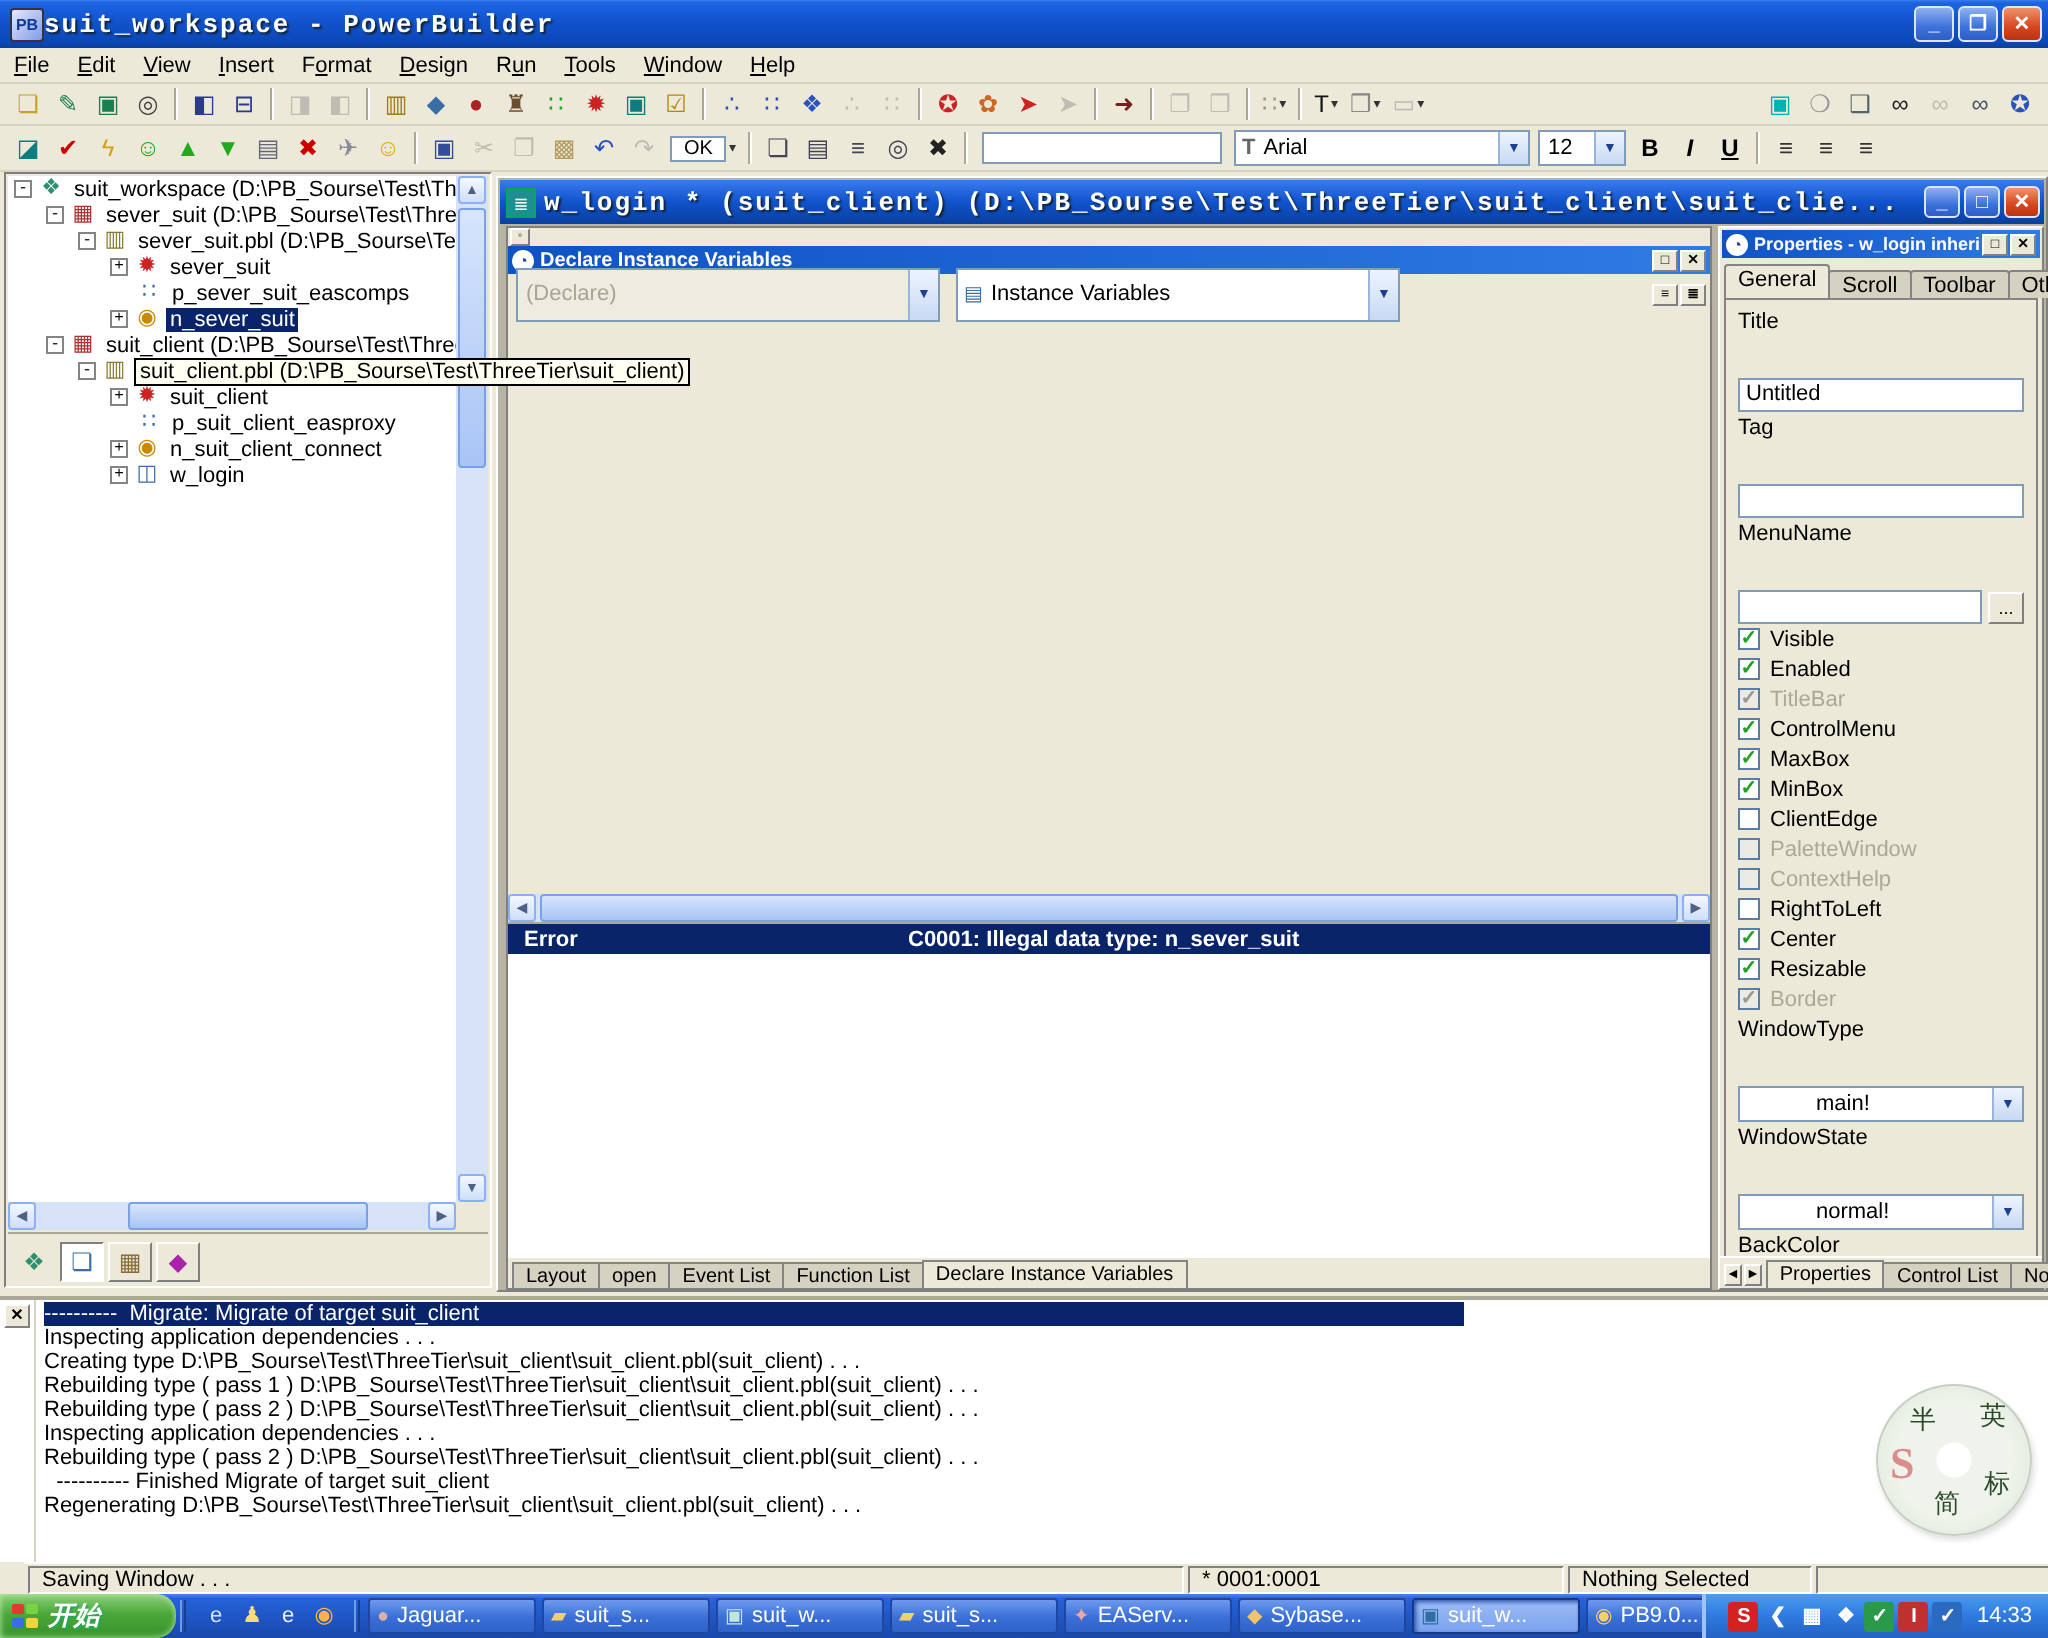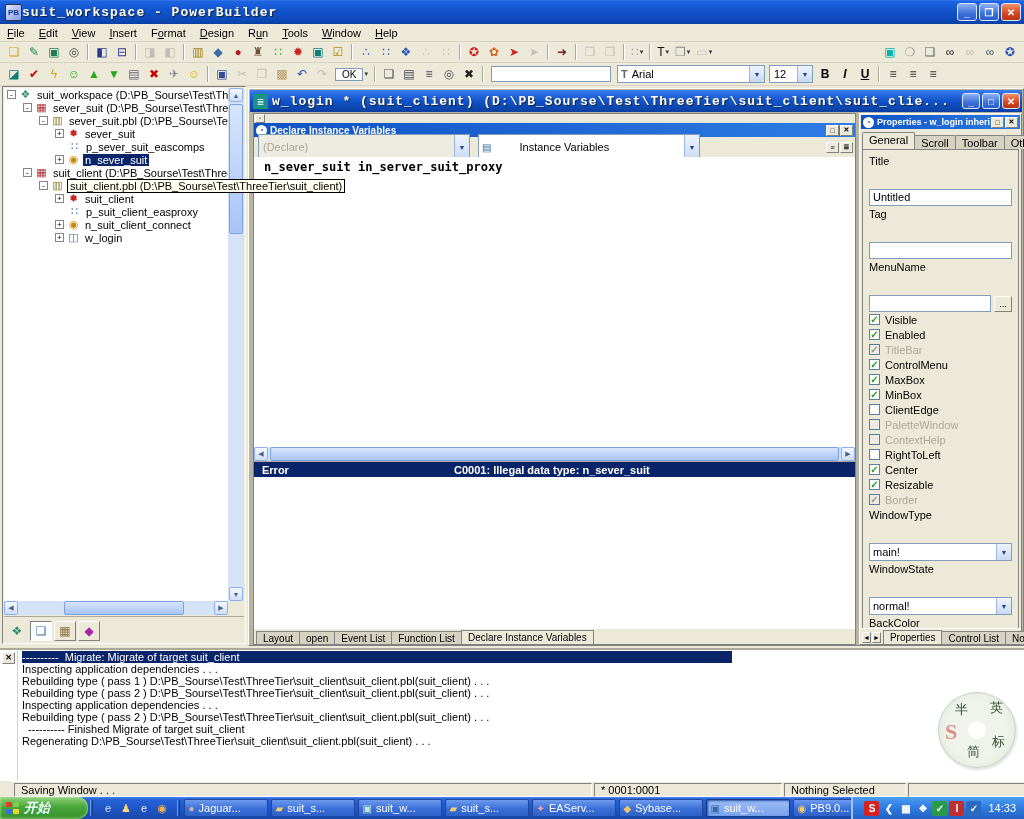--- a/index.html
+++ b/index.html
@@ -86,21 +86,21 @@
     border-color:#fff #808080 #808080 #fff;background:#ece9d8;font-size:5px;line-height:7px;text-align:center;}
   #pane-title{position:absolute;left:0;top:9px;right:0;height:14px;
     background:linear-gradient(90deg,#0f52c4,#2f7be4);display:flex;align-items:center;padding:0 2px;}
   #pane-title .ttl{color:#fff;font-size:10px;font-weight:bold;flex:1;}
   .paneico{width:11px;height:11px;border-radius:6px;background:#fff;color:#1c3f94;font-size:8px;
     line-height:11px;text-align:center;margin-right:3px;}
   .graybtn{width:13px;height:11px;background:#ece9d8;border:1px solid;border-color:#fff #808080 #808080 #fff;
     font:bold 7px "Liberation Sans",sans-serif;display:flex;align-items:center;justify-content:center;margin-left:1px;}
   #pane-combos{position:absolute;left:0;top:23px;right:0;height:20px;background:#ece9d8;
     display:flex;align-items:center;padding:1px 2px;}
-  #pane-combos .combo{height:27px;gap:24px;}
+  #pane-combos .combo{height:27px;}
   #declare-combo{width:212px;background:#eeebe1;color:#a9a593;}
   #scope-combo{width:222px;margin-left:6px;}
   .doc-glyph{color:#3b6ea5;margin-left:3px;font-size:10px;}
   #code{position:absolute;left:0;top:43px;right:0;height:294px;background:#fff;
     font:bold 12px "DejaVu Sans Mono",monospace;padding:3px 10px;}
   #code-hsb{position:absolute;left:0;right:0;bottom:183px;height:14px;}
   #msglist{position:absolute;left:0;right:0;bottom:16px;height:167px;background:#fff;border-top:1px solid #aca899;}
   #errrow{height:15px;background:#0a246a;color:#fff;font-weight:bold;display:flex;align-items:center;}
   #errrow .sev{width:200px;padding-left:8px;flex:none;}
   .tabstrip{position:absolute;left:0;right:0;bottom:0;height:16px;background:#ece9d8;
@@ -124,21 +124,21 @@
   .plabel.dis{color:#aca899;}
   .pinrow{display:flex;align-items:center;margin-top:21px;}
   .pinput{height:17px;background:#fff;border:1px solid #7f9db9;flex:1;padding:1px 3px;font-size:11px;}
   .ellbtn{width:18px;height:16px;margin-left:3px;background:#ece9d8;border:1px solid;
     border-color:#fff #808080 #808080 #fff;font-size:9px;text-align:center;line-height:14px;flex:none;}
   .chkrow{height:15px;display:flex;align-items:center;}
   .chk{width:11px;height:11px;border:1px solid #5a7da5;background:#fff;margin-right:5px;flex:none;
     font:bold 10px/10px "Liberation Sans",sans-serif;text-align:center;color:#21a121;}
   .chkrow.dis .chk{background:#ebebe4;color:#9a9a8e;}
   .chkrow.dis .clab{color:#aca899;}
-  .pselect{display:flex;align-items:center;height:18px;background:#fff;border:1px solid #7f9db9;}
+  .pselect{display:flex;align-items:center;height:18px;background:#fff;border:1px solid #7f9db9;padding-left:35px;}
   .pselect .val{flex:1;padding:0 3px;white-space:nowrap;overflow:hidden;}
   .pselect .cbtn{width:15px;height:100%;background:linear-gradient(180deg,#eef4fe,#c8d9f4);
     border-left:1px solid #9ab4dd;display:flex;align-items:center;justify-content:center;font-size:7px;color:#1c3f94;}
   .pselect.dis{background:#f2f1ec;color:#aca899;}
   .pselect.dis .cbtn{background:#e8e6dc;color:#aaa;}
   .swatch{width:26px;height:10px;border:1px solid #555;margin-left:3px;flex:none;}
   .swatch.win{width:14px;height:11px;background:#fff;border:1px solid #345;position:relative;}
   .swatch.win::before{content:"";position:absolute;left:0;top:0;right:0;height:3px;background:#3b6ea5;}
   
   #output{position:absolute;left:0;top:648px;width:1024px;height:133px;background:#fff;
@@ -552,21 +552,20 @@
         </div>
         <div class="combo" id="scope-combo" data-interactable="true">
           <span class="doc-glyph" data-interactable="false">▤</span>
           <span class="val" data-interactable="false">Instance Variables</span>
           <span class="cbtn" data-interactable="true">▼</span>
         </div>
         <div class="tbgap" data-interactable="false"></div>
         <div class="graybtn" data-interactable="true">≡</div>
         <div class="graybtn" data-interactable="true">≣</div>
       </div>
-      <div id="code" data-interactable="true">n_sever_suit in_server_suit_proxy</div>
       <div id="code-hsb" class="sb" data-interactable="true">
         <div class="sbbtn" style="left:0;top:0;" data-interactable="true">◀</div>
         <div class="sbthumb" style="left:16px;top:0;right:16px;height:14px;" data-interactable="true"></div>
         <div class="sbbtn" style="right:0;top:0;" data-interactable="true">▶</div>
       </div>
       <div id="msglist" data-interactable="false">
         <div id="errrow" data-interactable="true">
           <span class="sev" data-interactable="false">Error</span>
           <span class="msg" data-interactable="false">C0001: Illegal data type: n_sever_suit</span>
         </div>
@@ -708,20 +707,21 @@
         </div>
     </div>
   </div>
 
   <div id="output" data-interactable="false">
     <div id="out-close" data-interactable="true">✕</div>
     <div id="out-gutter" data-interactable="true"></div>
     <div id="outlines" data-interactable="false">
         <div class="outline" data-interactable="true"><span class="seltxt" data-interactable="false">----------  Migrate: Migrate of target suit_client</span></div>
         <div class="outline" data-interactable="true">Inspecting application dependencies . . .</div>
+        <div class="outline" data-interactable="true">Creating type D:\PB_Sourse\Test\ThreeTier\suit_client\suit_client.pbl(suit_client) . . .</div>
         <div class="outline" data-interactable="true">Rebuilding type ( pass 1 ) D:\PB_Sourse\Test\ThreeTier\suit_client\suit_client.pbl(suit_client) . . .</div>
         <div class="outline" data-interactable="true">Rebuilding type ( pass 2 ) D:\PB_Sourse\Test\ThreeTier\suit_client\suit_client.pbl(suit_client) . . .</div>
         <div class="outline" data-interactable="true">Inspecting application dependencies . . .</div>
         <div class="outline" data-interactable="true">Rebuilding type ( pass 2 ) D:\PB_Sourse\Test\ThreeTier\suit_client\suit_client.pbl(suit_client) . . .</div>
         <div class="outline" data-interactable="true">  ---------- Finished Migrate of target suit_client</div>
         <div class="outline" data-interactable="true">Regenerating D:\PB_Sourse\Test\ThreeTier\suit_client\suit_client.pbl(suit_client) . . .</div>
       </div>
     <div id="watermark" data-interactable="false">
       <span class="c1" data-interactable="false">半</span>
       <span class="c2" data-interactable="false">英</span>

